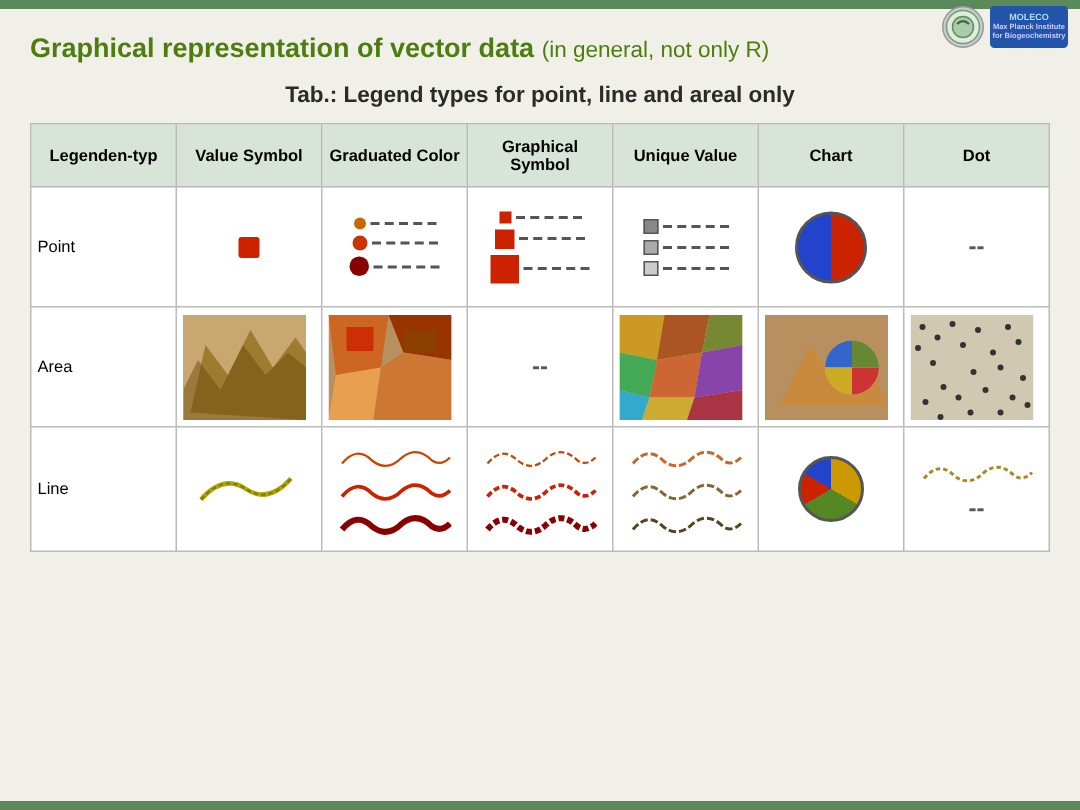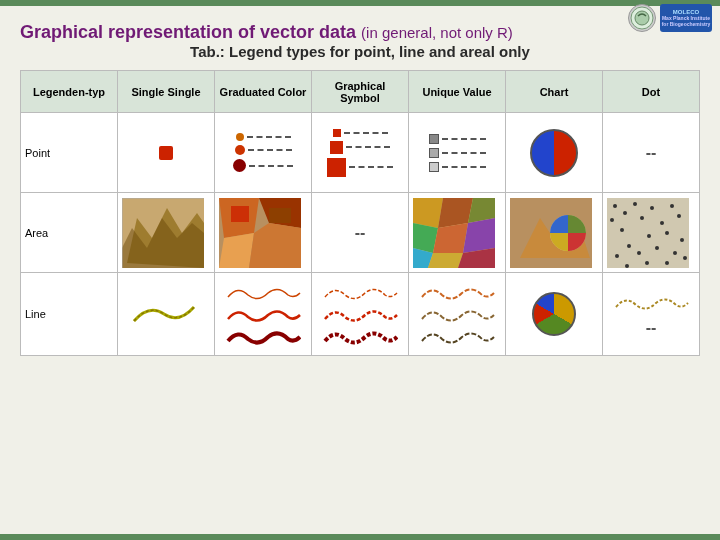--- a/index.html
+++ b/index.html
@@ -53,21 +53,22 @@
     }
 
     .main-content {
       padding: 10px 20px 10px 20px;
       margin-top: 6px;
     }
 
     .page-title {
       font-size: 18px;
       font-weight: bold;
-      color: #701a75;
+      color: #4d7c0f;
+      margin-bottom: 12px;
     }
 
     .page-title span.normal {
       font-weight: normal;
       font-size: 15px;
     }
 
     .subtitle {
       font-size: 15px;
       font-weight: bold;
@@ -200,21 +201,21 @@
     <span>Graphical representation of vector data</span>
     <span class="normal">(in general, not only R)</span>
   </div>
 
   <div class="subtitle">Tab.: Legend types for point, line and areal only</div>
 
   <table class="legend-table">
     <thead>
       <tr>
         <th>Legenden-typ</th>
-        <th>Single Single</th>
+        <th>Value Symbol</th>
         <th>Graduated Color</th>
         <th>Graphical Symbol</th>
         <th>Unique Value</th>
         <th>Chart</th>
         <th>Dot</th>
       </tr>
     </thead>
     <tbody>
 
       <tr>

